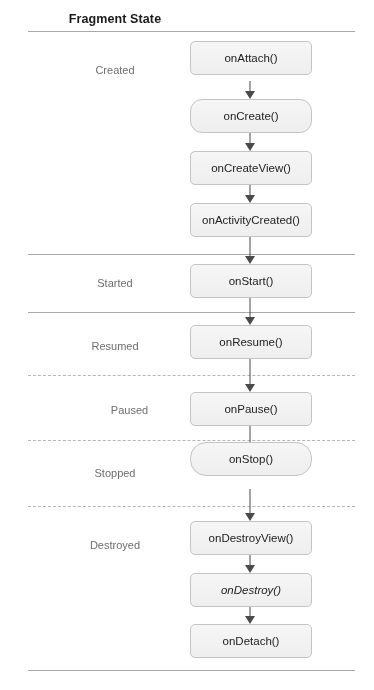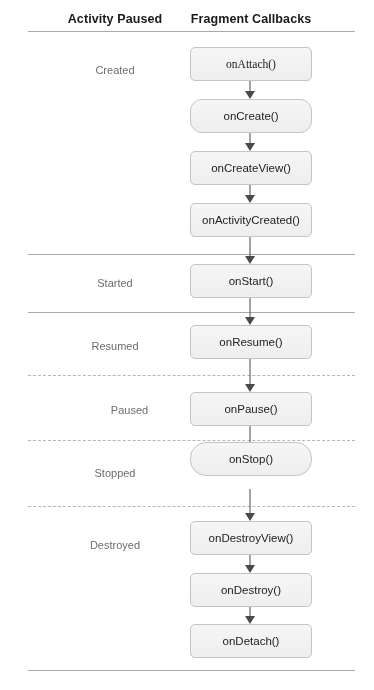--- a/index.html
+++ b/index.html
@@ -81,23 +81,22 @@
     border-right: 5px solid transparent;
     border-top: 8px solid #4a4a4a;
     transform: translateX(-5px);
   }
 </style>
 </head>
 <body>
 
 <div id="diagram">
 
-  <div class="col-header" id="hdr-activity" style="left: 115px; top: 12px;">Activity Paused</div>
+  <div class="col-header" id="hdr-activity" style="left: 115px; top: 12px;">Fragment State</div>
 
-  <div class="col-header" id="hdr-callbacks" style="left: 251px; top: 12px;">Fragment Callbacks</div>
 
   <div id="dividers-layer">
       <div class="divider" style="top: 31px;"></div>
       <div class="divider" style="top: 254px;"></div>
       <div class="divider" style="top: 312px;"></div>
       <div class="divider dashed" style="top: 375px;"></div>
       <div class="divider dashed" style="top: 440px;"></div>
       <div class="divider dashed" style="top: 506px;"></div>
       <div class="divider" style="top: 670px;"></div>
     </div>
@@ -125,26 +124,26 @@
     </div>
   <div id="labels-layer">
       <div class="state-label" style="left: 115px; top: 64px;">Created</div>
       <div class="state-label" style="left: 115px; top: 277px;">Started</div>
       <div class="state-label" style="left: 115px; top: 340px;">Resumed</div>
       <div class="state-label" style="left: 115px; top: 404px; padding-left: 29px;">Paused</div>
       <div class="state-label" style="left: 115px; top: 467px;">Stopped</div>
       <div class="state-label" style="left: 115px; top: 539px;">Destroyed</div>
     </div>
   <div id="boxes-layer">
-      <div class="cb-box" style="top: 47px; font-family: Liberation Serif, serif;">onAttach()</div>
+      <div class="cb-box" style="top: 41px;">onAttach()</div>
       <div class="cb-box" style="top: 99px; border-radius: 12px;">onCreate()</div>
       <div class="cb-box" style="top: 151px;">onCreateView()</div>
       <div class="cb-box" style="top: 203px;">onActivityCreated()</div>
       <div class="cb-box" style="top: 264px;">onStart()</div>
       <div class="cb-box" style="top: 325px;">onResume()</div>
       <div class="cb-box" style="top: 392px;">onPause()</div>
       <div class="cb-box" style="top: 442px; border-radius: 16px;">onStop()</div>
       <div class="cb-box" style="top: 521px;">onDestroyView()</div>
-      <div class="cb-box" style="top: 573px;">onDestroy()</div>
+      <div class="cb-box" style="top: 573px; font-style: italic;">onDestroy()</div>
       <div class="cb-box" style="top: 624px;">onDetach()</div>
     </div>
 
 </div>
 
 </body></html>

